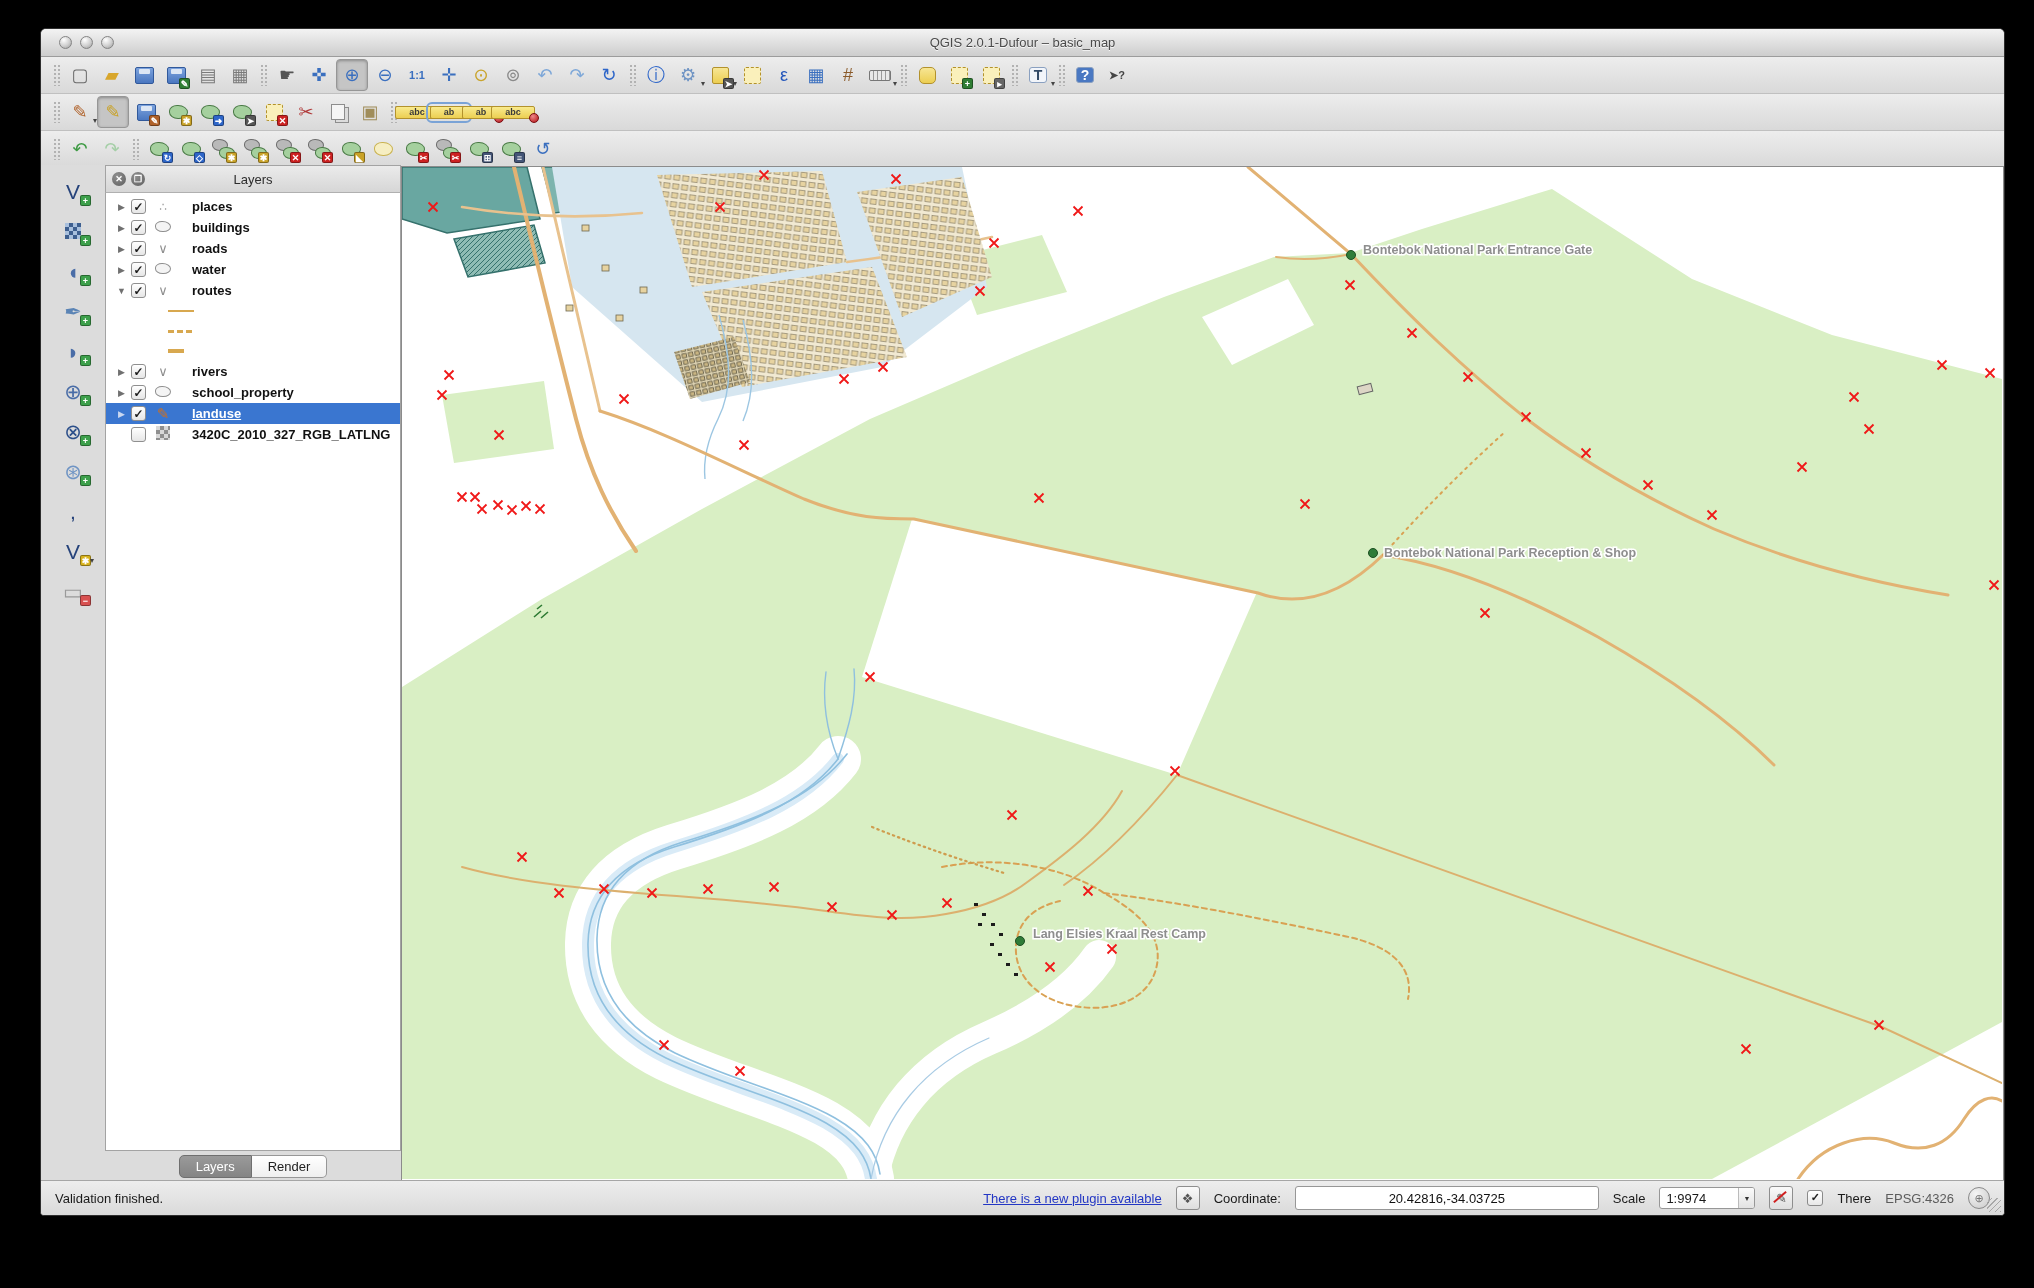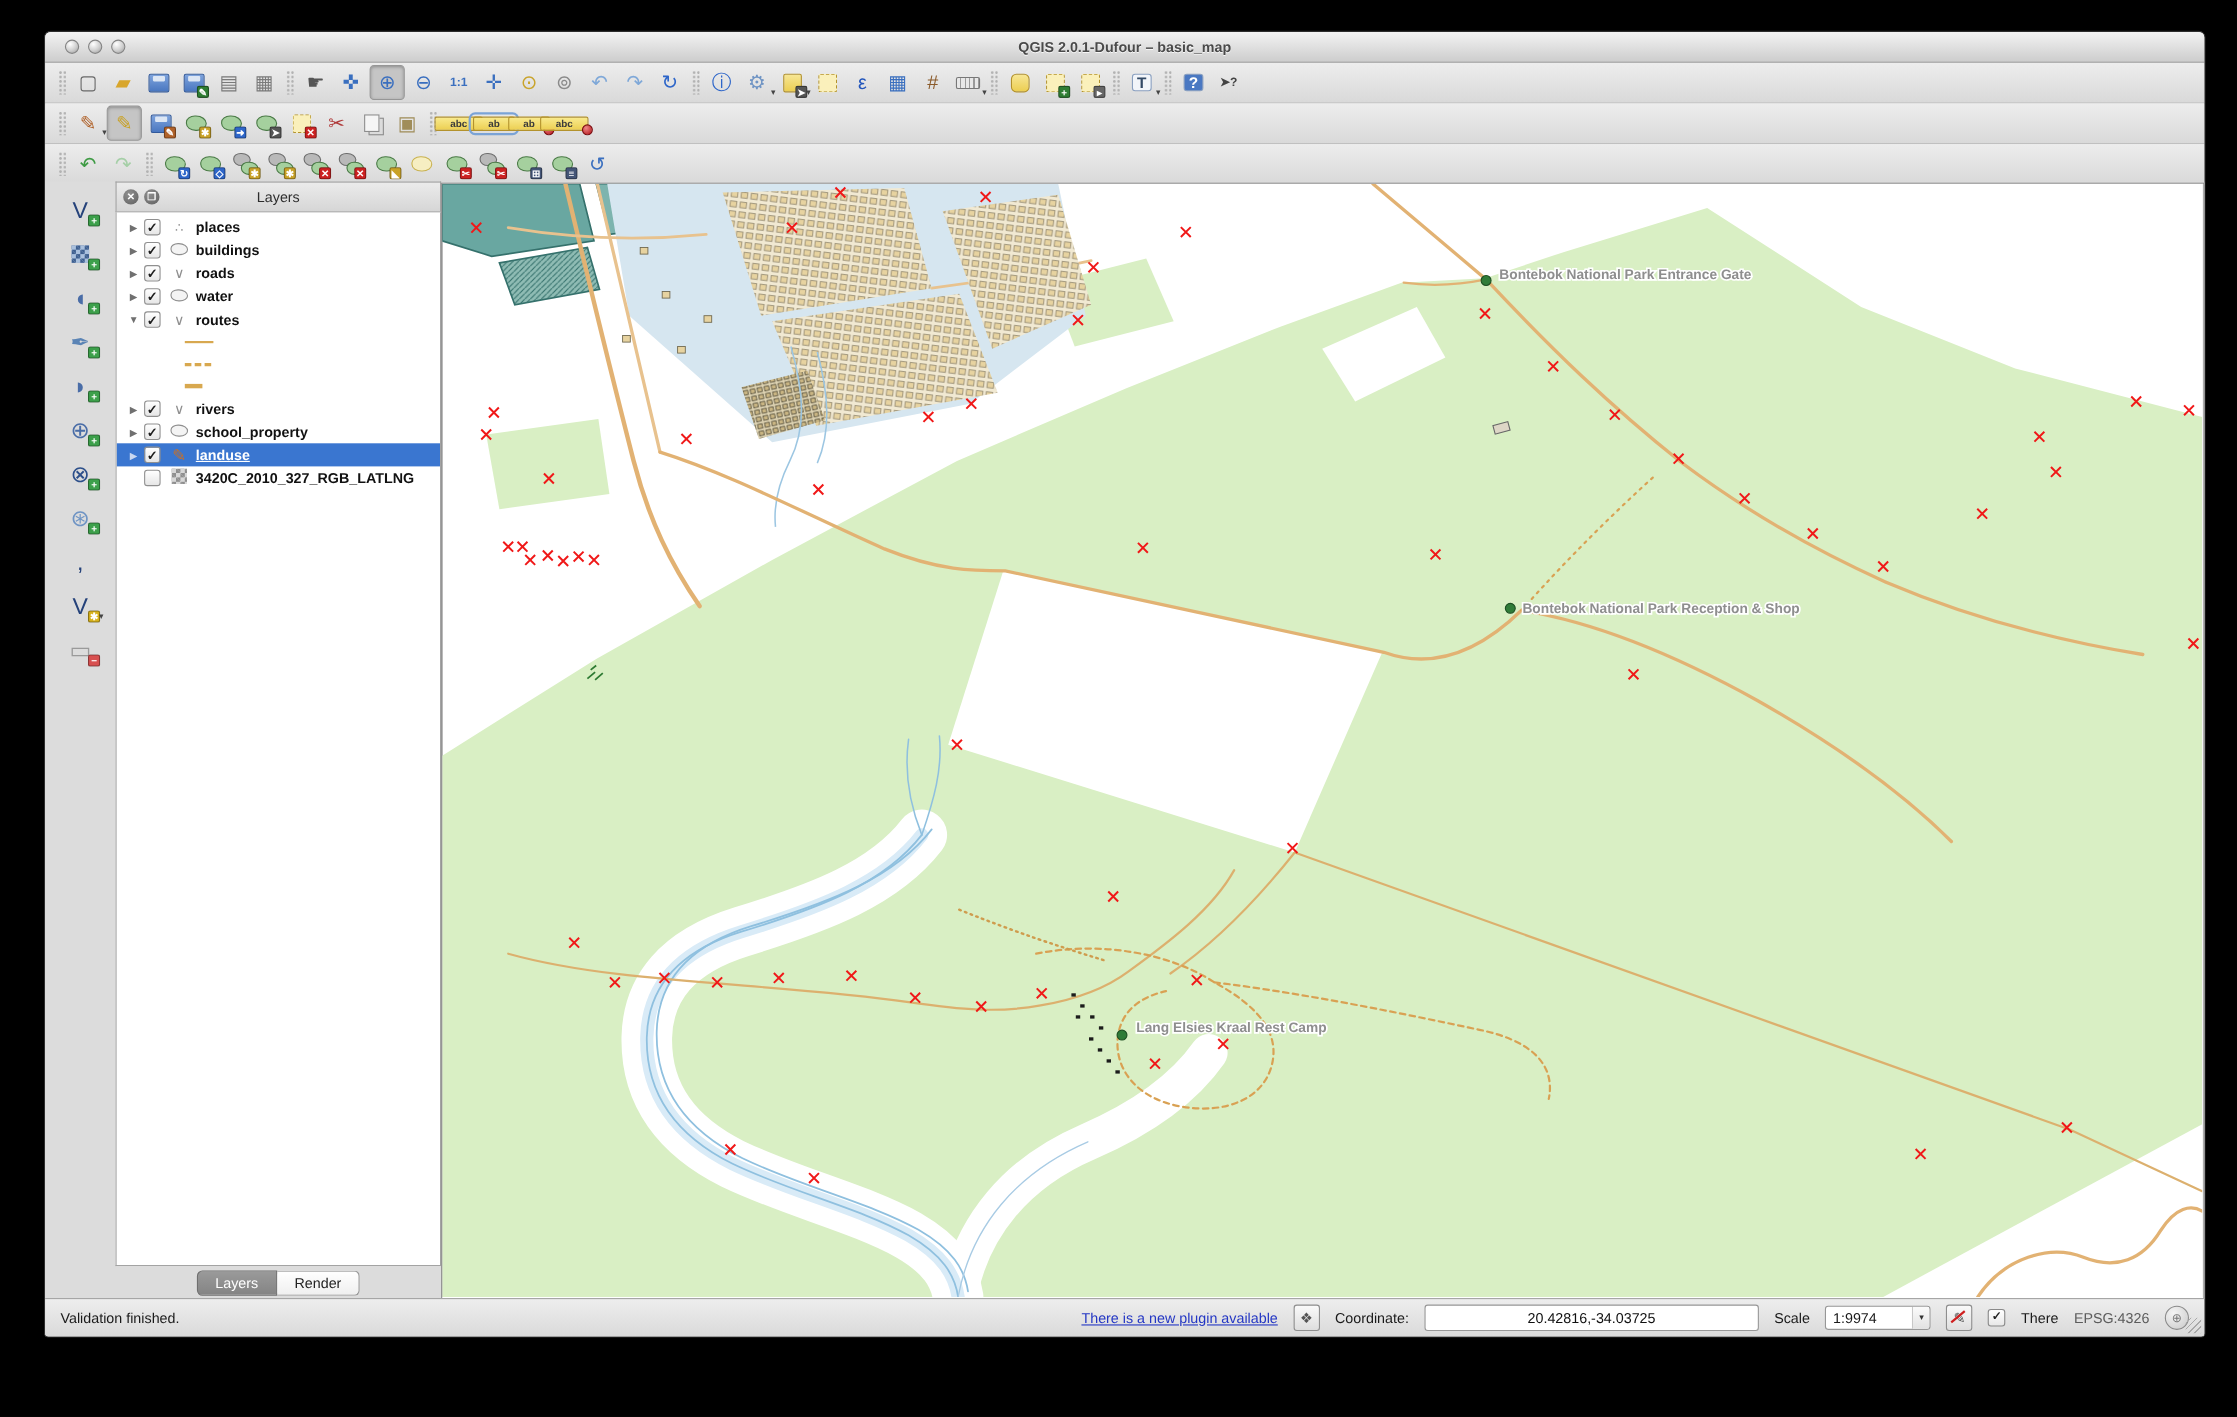--- a/index.html
+++ b/index.html
@@ -1,20 +1,20 @@
 <!DOCTYPE html>
 <html><head>
 <meta charset="utf-8">
 <style>
   html,body{margin:0;padding:0;background:#000;}
   .screen{position:relative;width:2034px;height:1288px;background:#000;font-family:"Liberation Sans",sans-serif;overflow:hidden;}
   .window{position:absolute;left:40px;top:28px;width:1963px;height:1186px;background:#e2e2e2;border-radius:6px 6px 4px 4px;overflow:hidden;border:1px solid #2e2e2e;box-shadow:0 14px 40px rgba(0,0,0,.65);}
   
   .titlebar{height:27px;background:linear-gradient(#f3f3f3,#cdcdcd);border-bottom:1px solid #9c9c9c;position:relative;}
-  .titlebar .title{text-align:center;line-height:27px;font-size:13px;color:#4a4a4a;text-shadow:0 1px 0 rgba(255,255,255,.8);font-weight:bold;}
+  .titlebar .title{text-align:center;line-height:27px;font-size:13px;color:#4a4a4a;text-shadow:0 1px 0 rgba(255,255,255,.8);}
   .tl{position:absolute;left:18px;top:7px;display:flex;gap:8px;}
   .orb{width:13px;height:13px;border-radius:50%;background:radial-gradient(circle at 35% 28%,#ffffff,#cfcfcf 55%,#9a9a9a);border:1px solid #848484;box-sizing:border-box;}
   
   .tbrow{height:36px;display:flex;align-items:center;padding-left:8px;background:linear-gradient(#ededed,#d9d9d9);border-bottom:1px solid #c0c0c0;}
   .tb-handle{width:7px;height:22px;margin:0 4px;background-image:radial-gradient(circle,#b2b2b2 1px,transparent 1.3px);background-size:4px 4px;}
   .tbi{position:relative;width:30px;height:30px;margin:0 1px;display:flex;align-items:center;justify-content:center;border-radius:4px;}
   .tbi.pressed{background:#c5c5c5;border:1px solid #969696;box-shadow:inset 0 1px 3px rgba(0,0,0,.3);}
   .i-g{font-size:18px;line-height:1;}
   .i-g.i-sm{font-size:11px;font-weight:bold;text-align:center;}
   .i-g.i-box{border:1px solid #8aa0c0;background:#f2f5fa;border-radius:3px;padding:0 4px;font-size:14px;font-weight:bold;}
@@ -50,21 +50,21 @@
   .lrow{display:flex;align-items:center;height:21px;padding-left:8px;}
   .lrow.sym{padding-left:62px;height:20px;}
   .exp{width:15px;font-size:9px;color:#707070;text-align:center;flex:none;}
   .cb{width:15px;height:15px;flex:none;border:1px solid #8f8f8f;border-radius:3px;background:linear-gradient(#ffffff,#e6e6e6);margin:0 5px 0 2px;font-size:12px;line-height:14px;text-align:center;color:#1c1c1c;font-weight:bold;box-sizing:border-box;}
   .licon{width:24px;flex:none;text-align:center;font-size:13px;color:#8a8a8a;}
   .points-layer:before{content:"∴";color:#9a9a9a;font-size:12px;}
   .polygon-layer:before{content:"";display:inline-block;width:14px;height:9px;border:1.5px solid #8f8f8f;background:#f4f4f4;border-radius:45% 55% 50% 50%;}
   .line-layer:before{content:"∨";color:#8f8f8f;font-size:13px;}
   .edit-pencil:before{content:"✎";color:#d0701e;font-size:15px;}
   .raster-layer:before{content:"";display:inline-block;width:14px;height:14px;background-image:linear-gradient(45deg,#8f8f8f 25%,transparent 25%,transparent 75%,#8f8f8f 75%),linear-gradient(45deg,#8f8f8f 25%,#d8d8d8 25%,#d8d8d8 75%,#8f8f8f 75%);background-size:8px 8px;background-position:0 0,4px 4px;}
-  .lname{font-size:13px;font-weight:bold;color:#111;margin-left:3px;white-space:nowrap;}
+  .lname{font-size:13px;font-weight:bold;color:#111;margin-left:17px;white-space:nowrap;}
   .lrow.sel{background:#3a76d0;}
   .lrow.sel .lname{color:#fff;text-decoration:underline;}
   .lrow.sel .exp{color:#c9d7f0;}
   .sym-line{display:inline-block;}
   .line-solid-thin{width:26px;border-top:2px solid #d8a84f;}
   .line-dashed{width:24px;border-top:3px dashed #d8a84f;}
   .line-solid-thick{width:16px;border-top:4px solid #d8a84f;}
   .panel-tabs{height:30px;display:flex;justify-content:center;align-items:center;background:#dcdcdc;}
   .tab{padding:3px 16px;font-size:13px;border:1px solid #979797;background:linear-gradient(#ffffff,#efefef);color:#222;}
   .tab:first-child{border-radius:5px 0 0 5px;}

